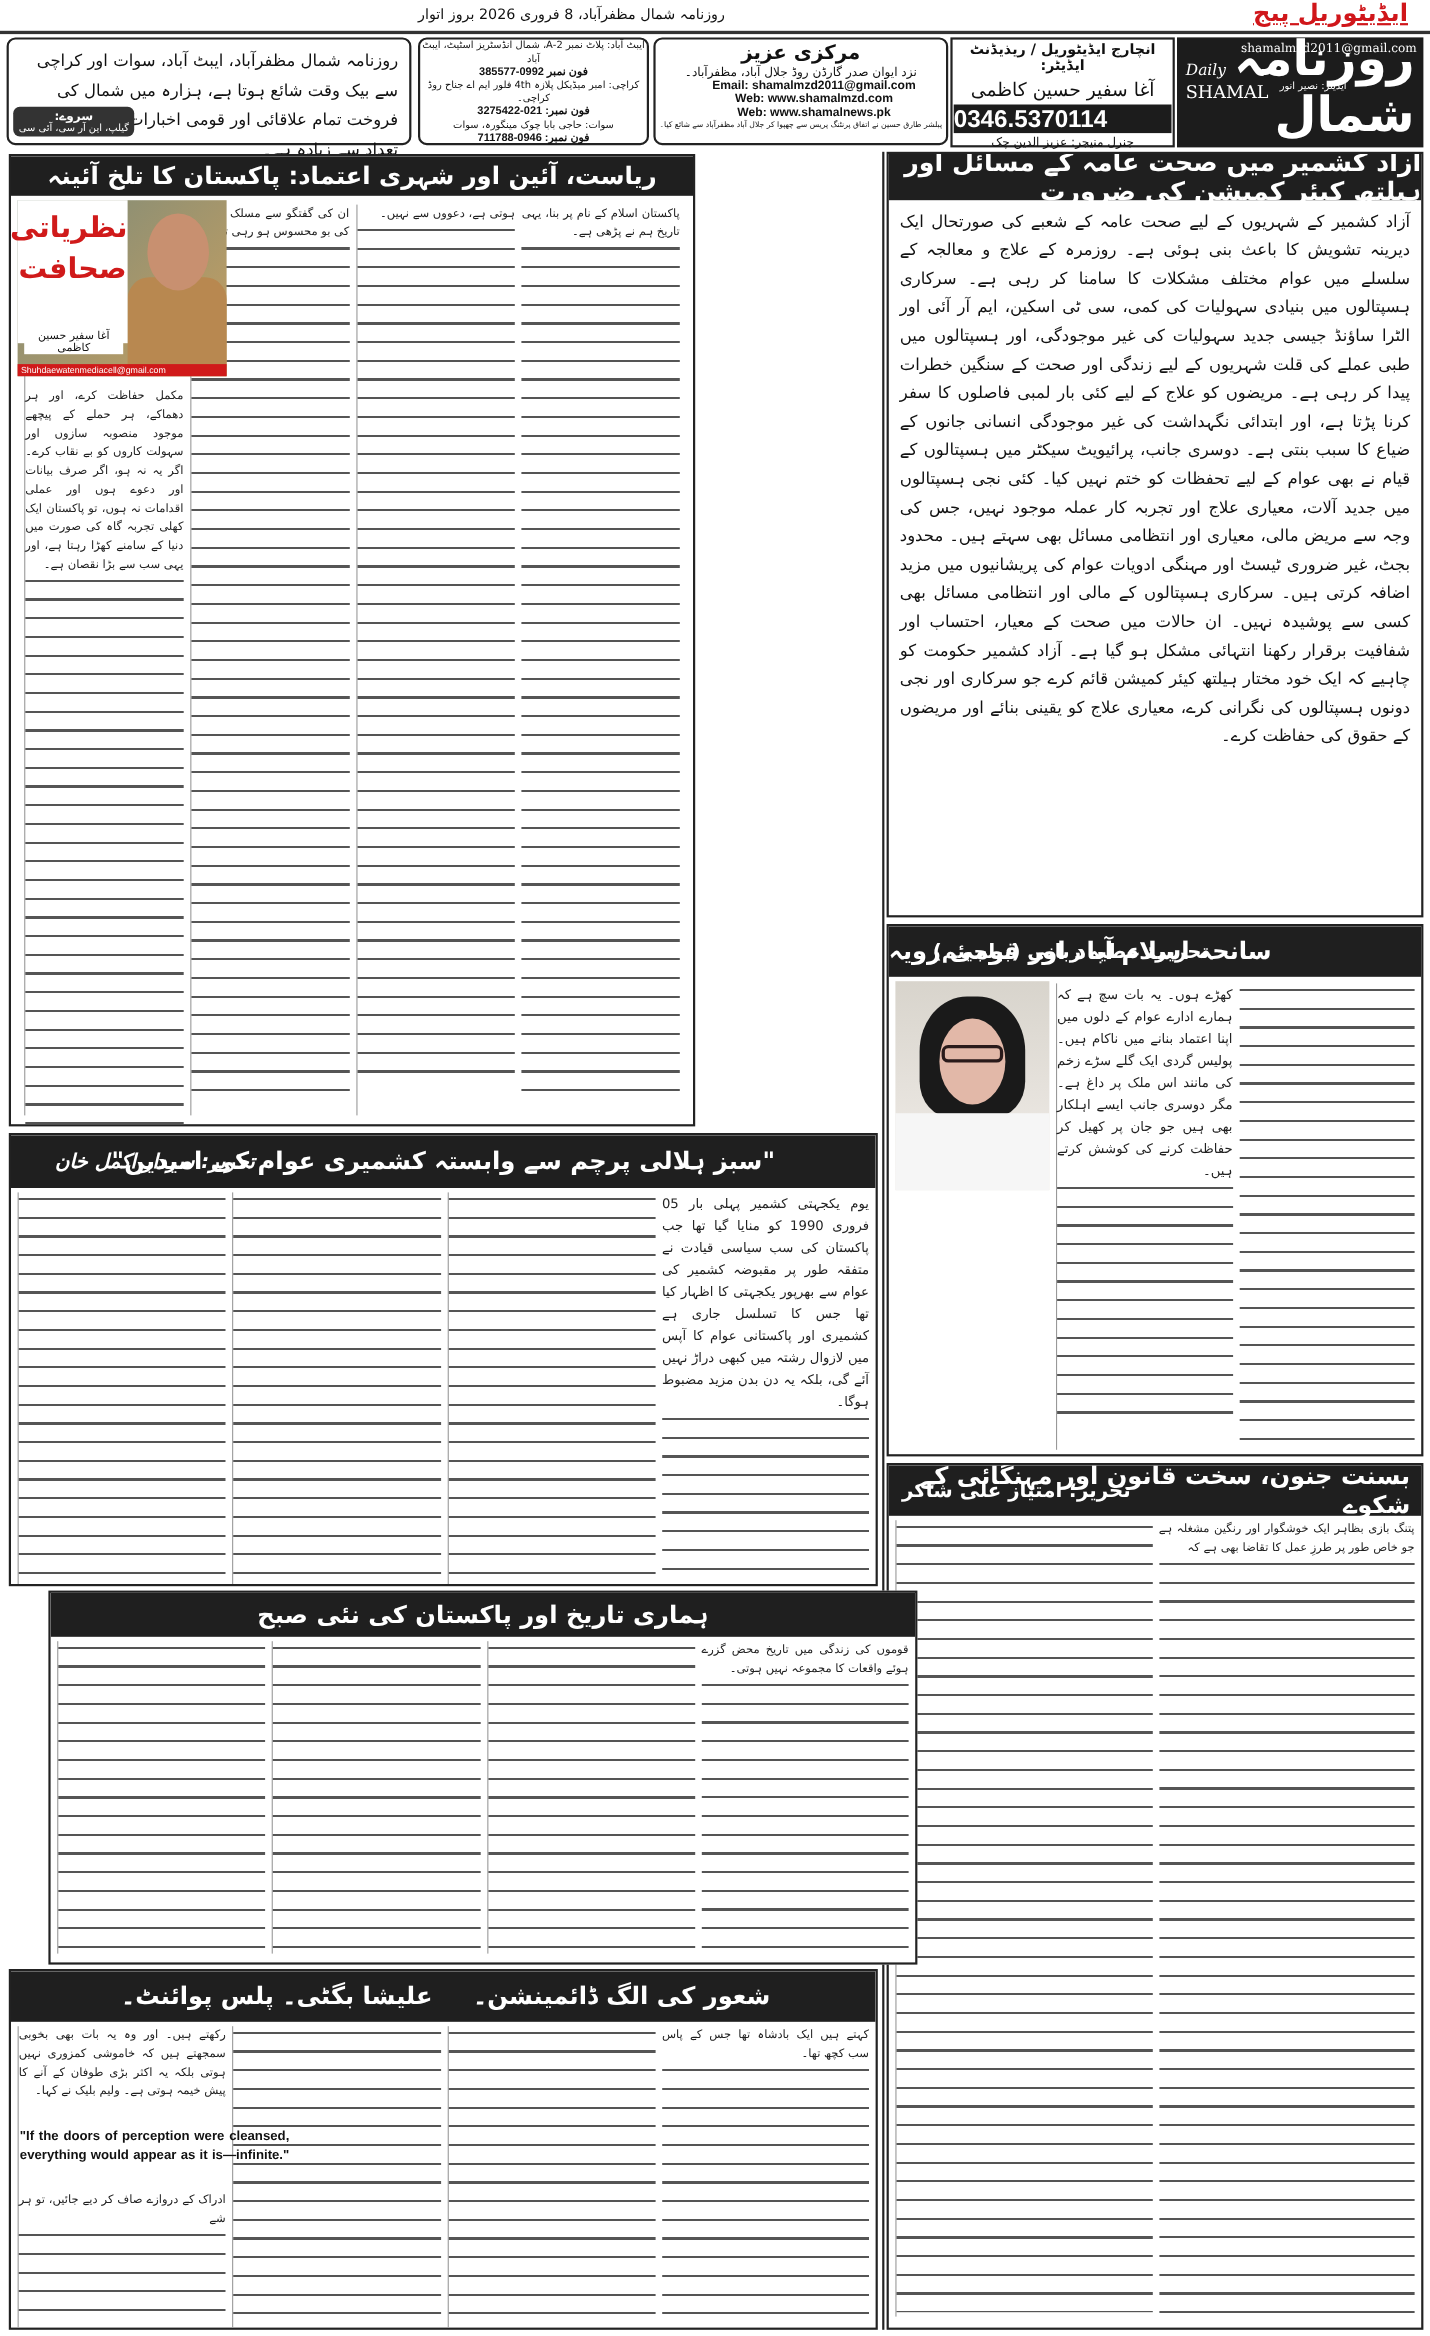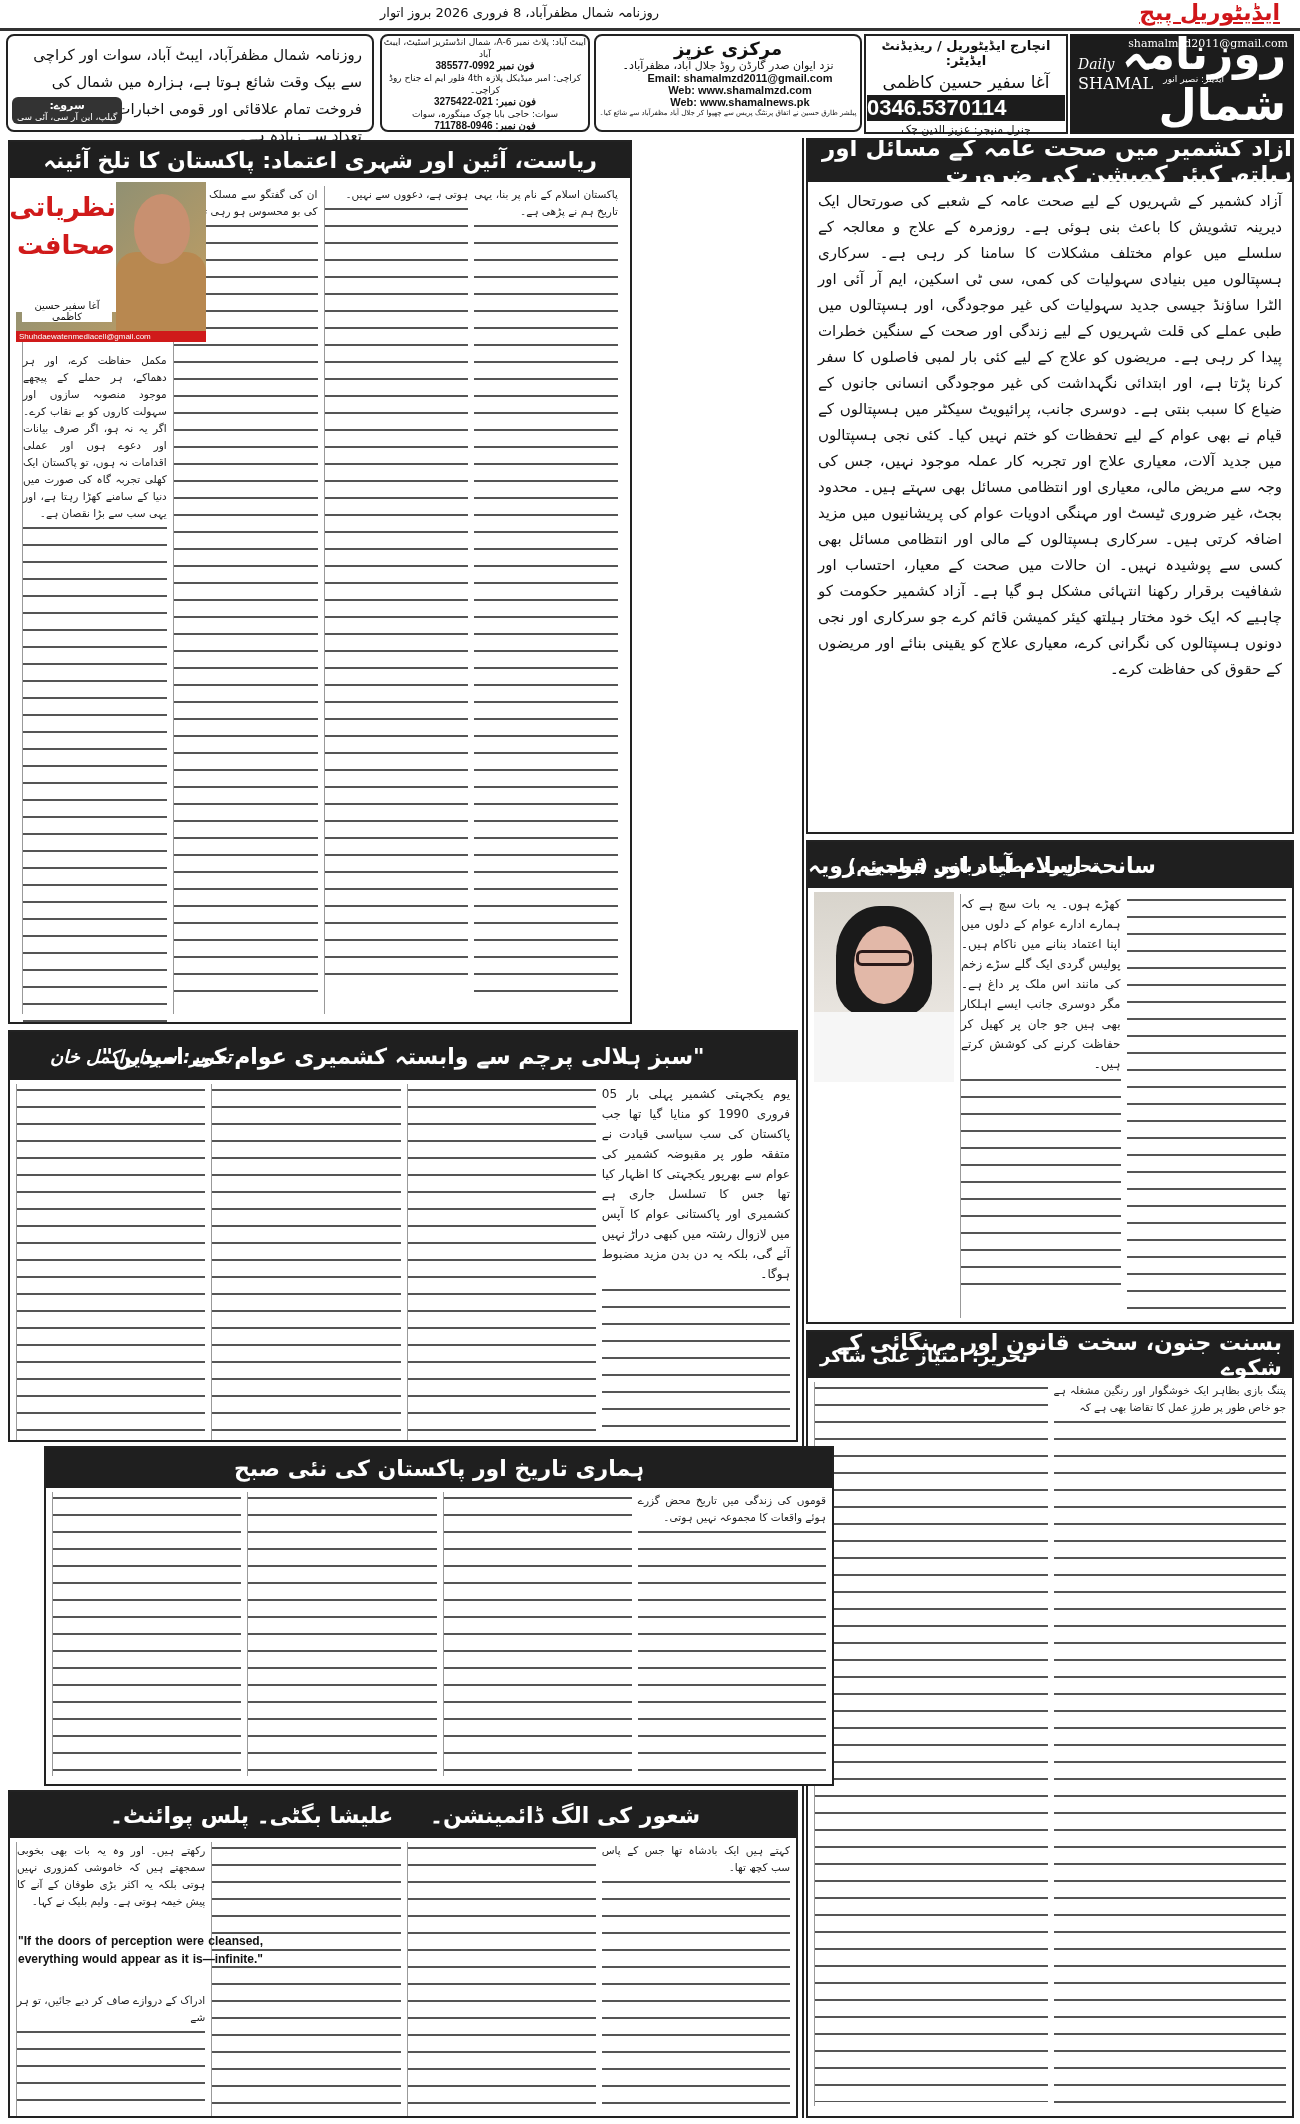--- a/index.html
+++ b/index.html
@@ -112,21 +112,21 @@
 <div id="central" class="box">
   <div class="t">مرکزی عزیز</div>
   <div class="addr">نزد ایوان صدر گارڈن روڈ جلال آباد، مظفرآباد۔</div>
   <div class="web">Email: shamalmzd2011@gmail.com</div>
   <div class="web">Web: www.shamalmzd.com</div>
   <div class="web">Web: www.shamalnews.pk</div>
   <div class="pub">پبلشر طارق حسین نے اتفاق پرنٹنگ پریس سے چھپوا کر جلال آباد مظفرآباد سے شائع کیا۔</div>
 </div>
 
 <div id="offices" class="box">
-  <div class="r">ایبٹ آباد: پلاٹ نمبر 6-A، شمال انڈسٹریز اسٹیٹ، ایبٹ آباد</div>
+  <div class="r">ایبٹ آباد: پلاٹ نمبر 2-A، شمال انڈسٹریز اسٹیٹ، ایبٹ آباد</div>
   <div class="ph">فون نمبر 0992-385577</div>
   <div class="r">کراچی: امبر میڈیکل پلازہ 4th فلور ایم اے جناح روڈ کراچی۔</div>
   <div class="ph">فون نمبر: 021-3275422</div>
   <div class="r">سوات: حاجی بابا چوک مینگورہ، سوات</div>
   <div class="ph">فون نمبر: 0946-711788</div>
 </div>
 
 <div id="circulation" class="box">
   <p>روزنامہ شمال مظفرآباد، ایبٹ آباد، سوات اور کراچی سے بیک وقت شائع ہوتا ہے، ہزارہ میں شمال کی فروخت تمام علاقائی اور قومی اخبارات کی مجموعی تعداد سے زیادہ ہے۔</p>
   <div class="survey">

